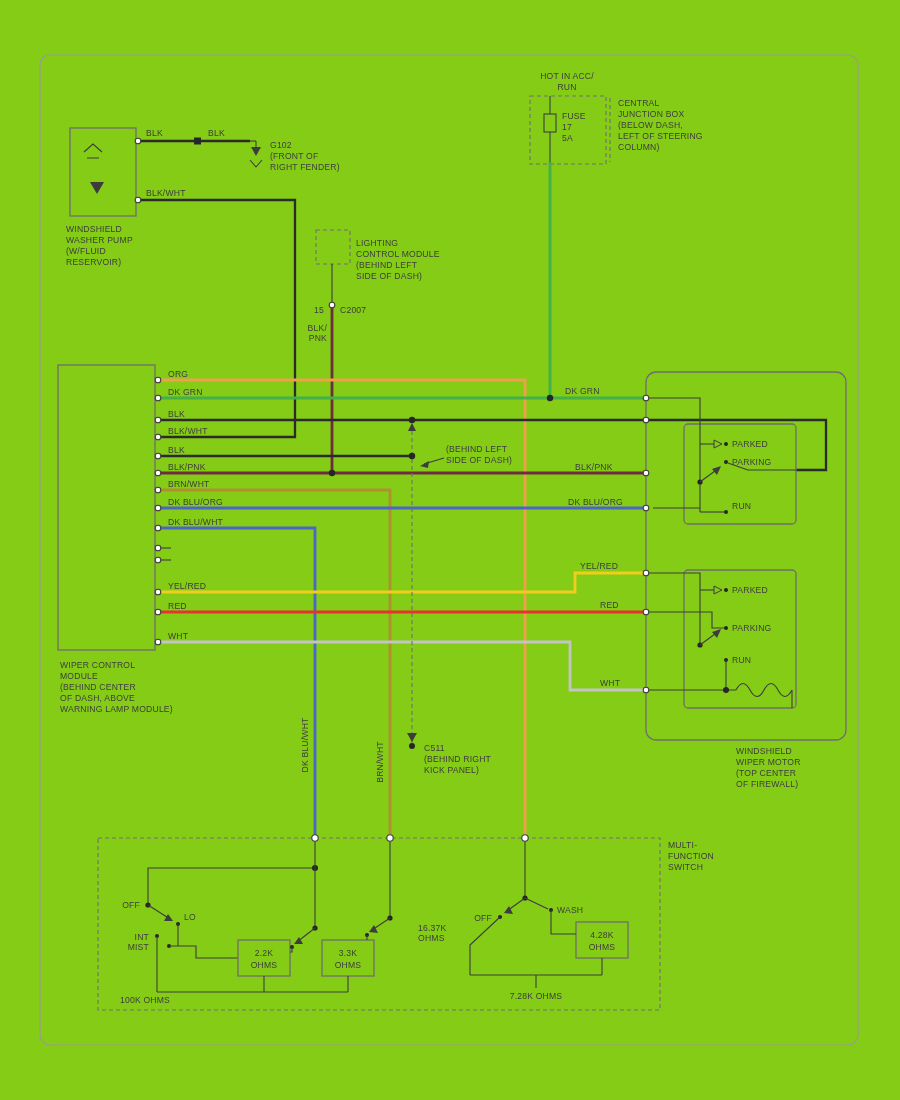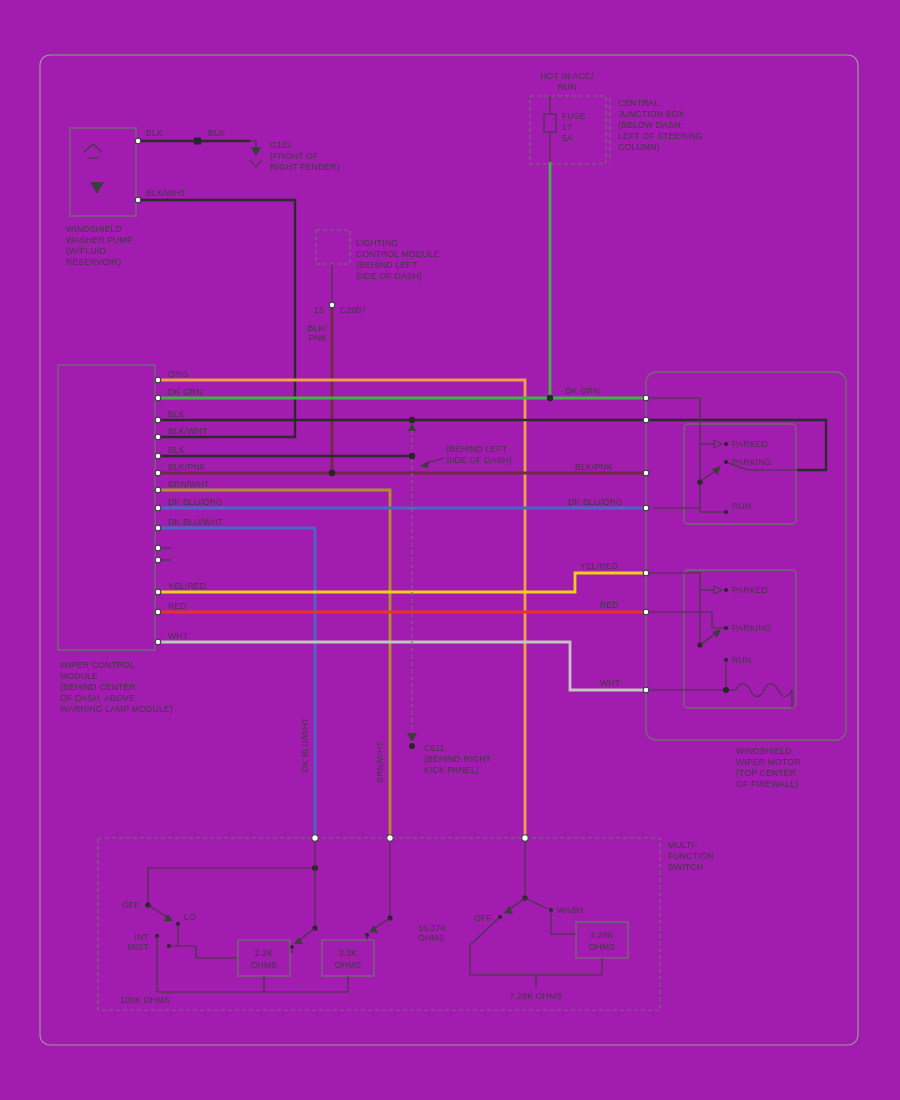--- a/index.html
+++ b/index.html
@@ -1,16 +1,16 @@
 <!DOCTYPE html>
 <html><head>
 <meta charset="utf-8">
 <style>
   body{margin:0;background:#fff}
-  .page{width:900px;height:1100px;position:relative;background:#a21caf;font-family:"Liberation Sans",sans-serif}
+  .page{width:900px;height:1100px;position:relative;background:#84cc16;font-family:"Liberation Sans",sans-serif}
   text{font-family:"Liberation Sans",sans-serif;font-size:8.6px;fill:#3d3d3d;letter-spacing:.2px}
   .tm{text-anchor:middle}
   .te{text-anchor:end}
   .w{fill:none;stroke-width:2.8}
   .w2{fill:none;stroke-width:2.3}
   .n{fill:none;stroke:#3d3d3d;stroke-width:1.1}
   .bx{fill:none;stroke:#6f6f6f;stroke-width:1.3}
   .border{fill:none;stroke:#9a9a9a;stroke-width:1.2}
   .dsh{fill:none;stroke:#707070;stroke-width:1.1;stroke-dasharray:4 3}
   .pin{fill:#fff;stroke:#3d3d3d;stroke-width:1.1}

